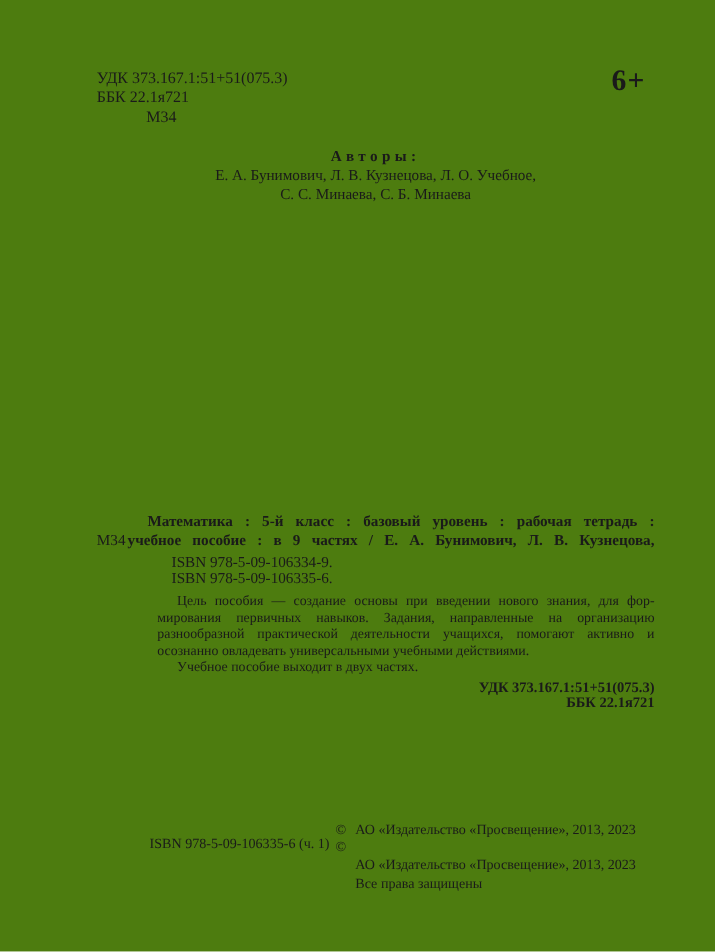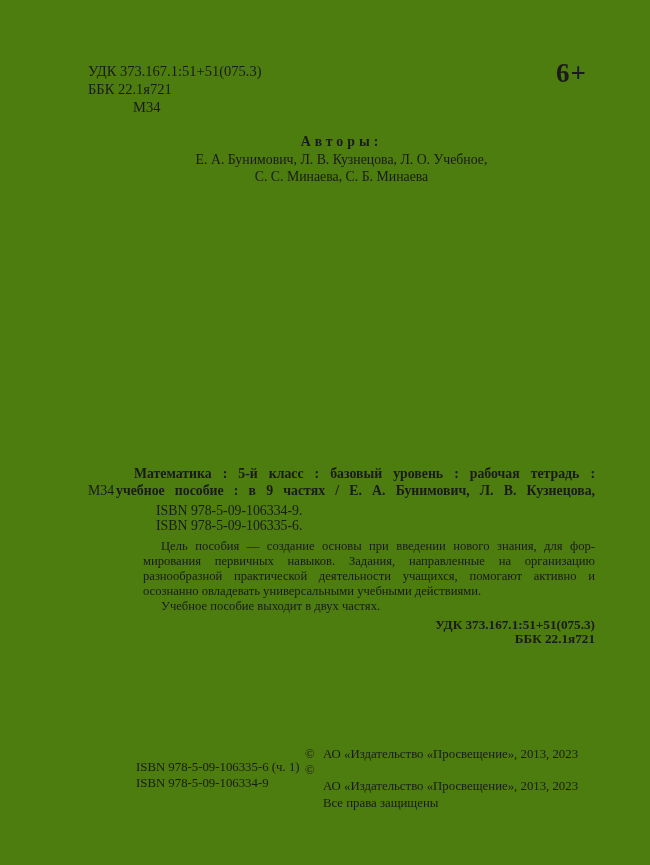--- a/index.html
+++ b/index.html
@@ -151,21 +151,20 @@
 
     <div class="codes-right">
       <div>УДК 373.167.1:51+51(075.3)</div>
       <div>ББК 22.1я721</div>
     </div>
   </div>
 
   <div class="bottom-block">
     <div class="bottom-left">
       <div>ISBN 978-5-09-106335-6 (ч. 1)</div>
-      <div>ISBN 978-5-09-106334-9</div>
     </div>
     <div class="bottom-right">
       <div class="cr-row">
         <span class="cr-sym">©</span>
         <span>АО «Издательство «Просвещение», 2013, 2023</span>
       </div>
       <div class="cr-row">
         <span class="cr-sym">©</span>
       </div>
       <div class="cr-row">

